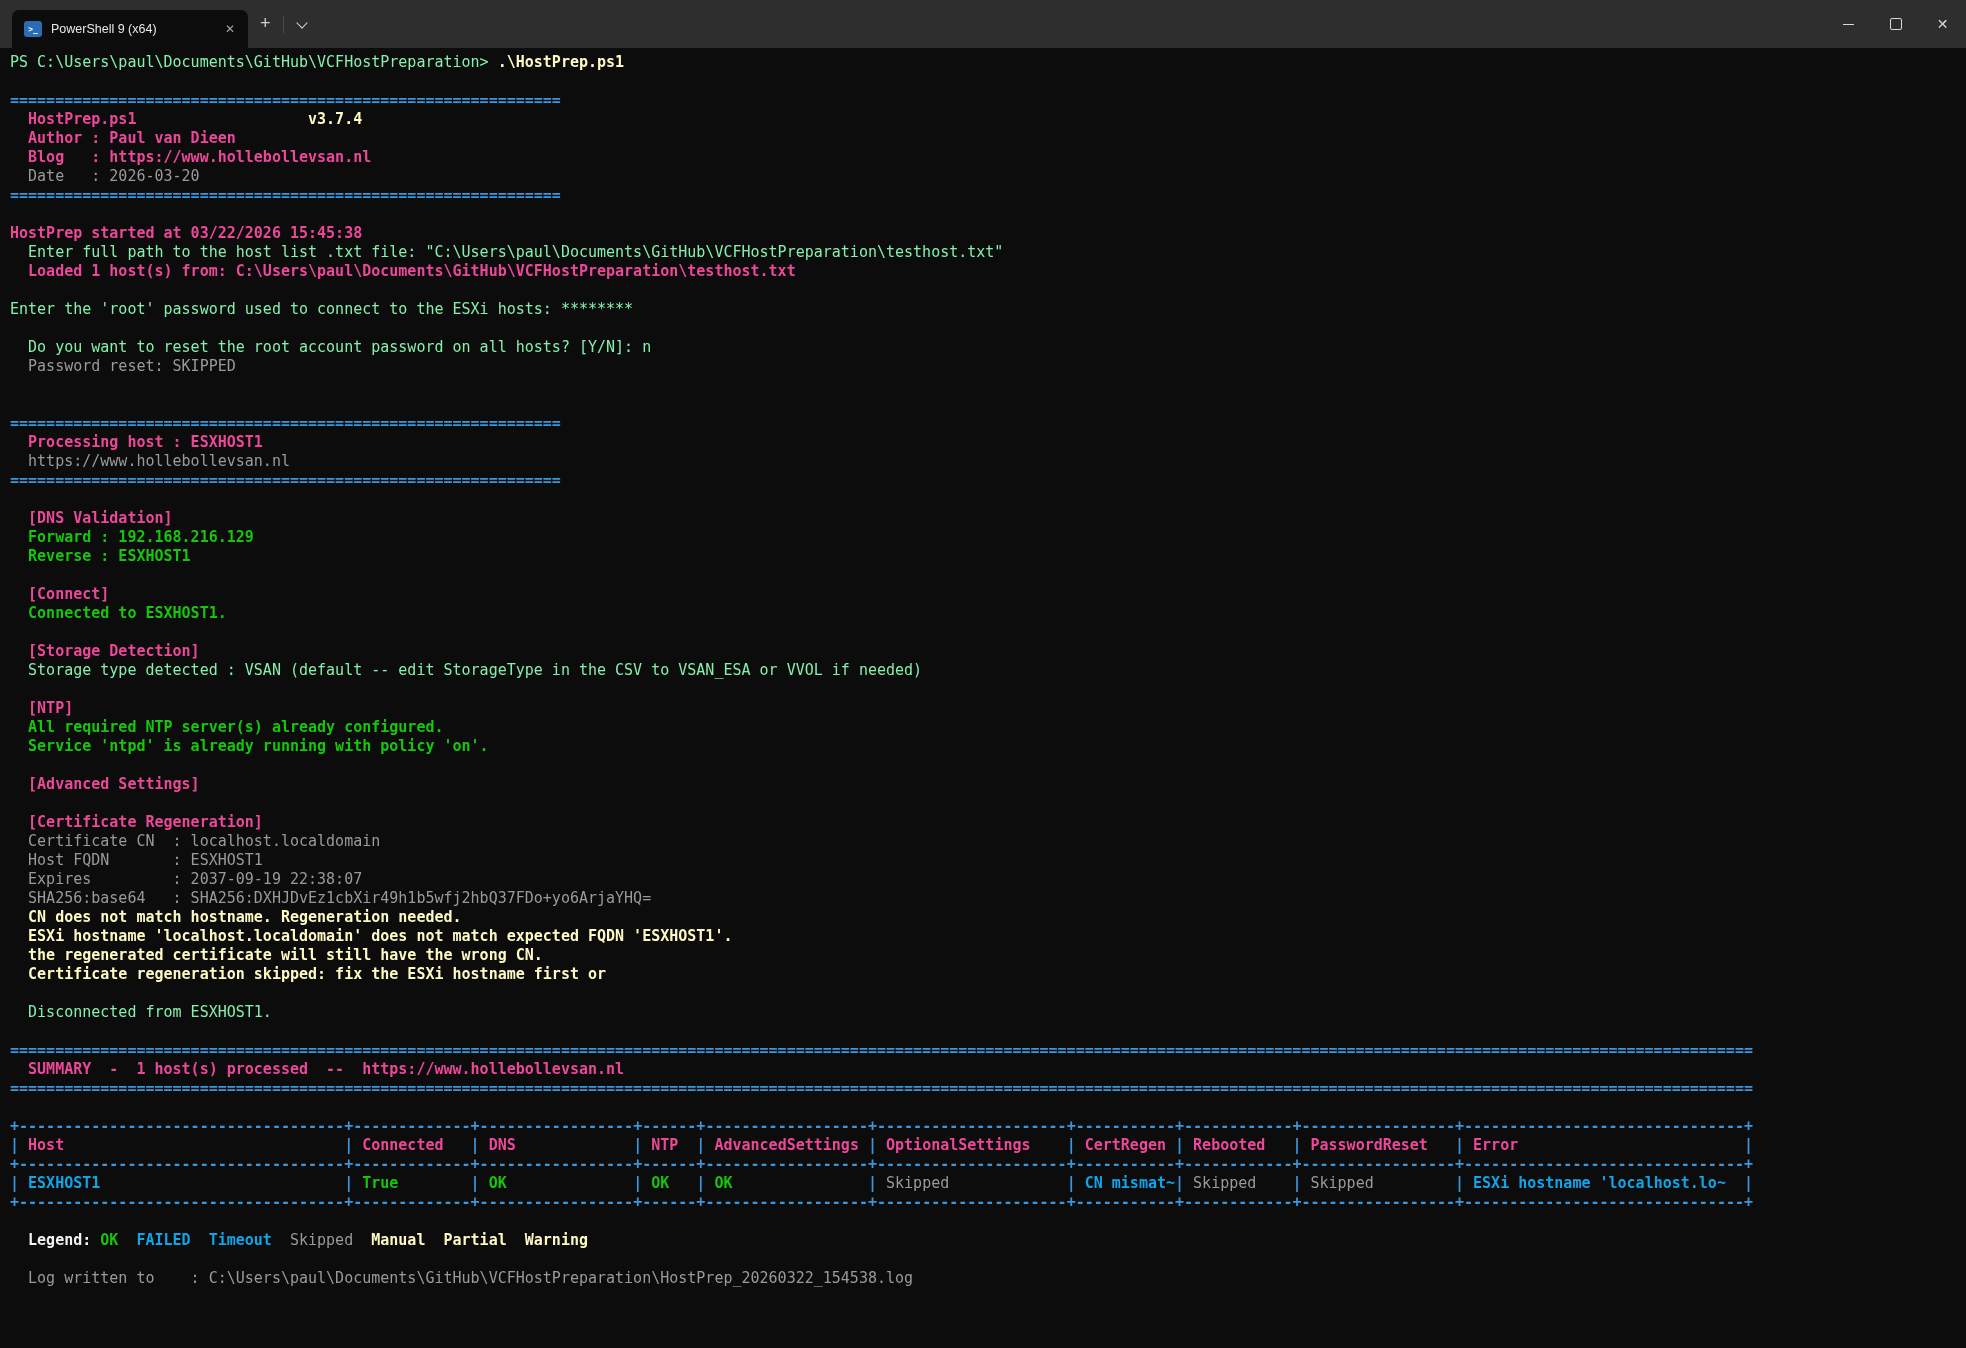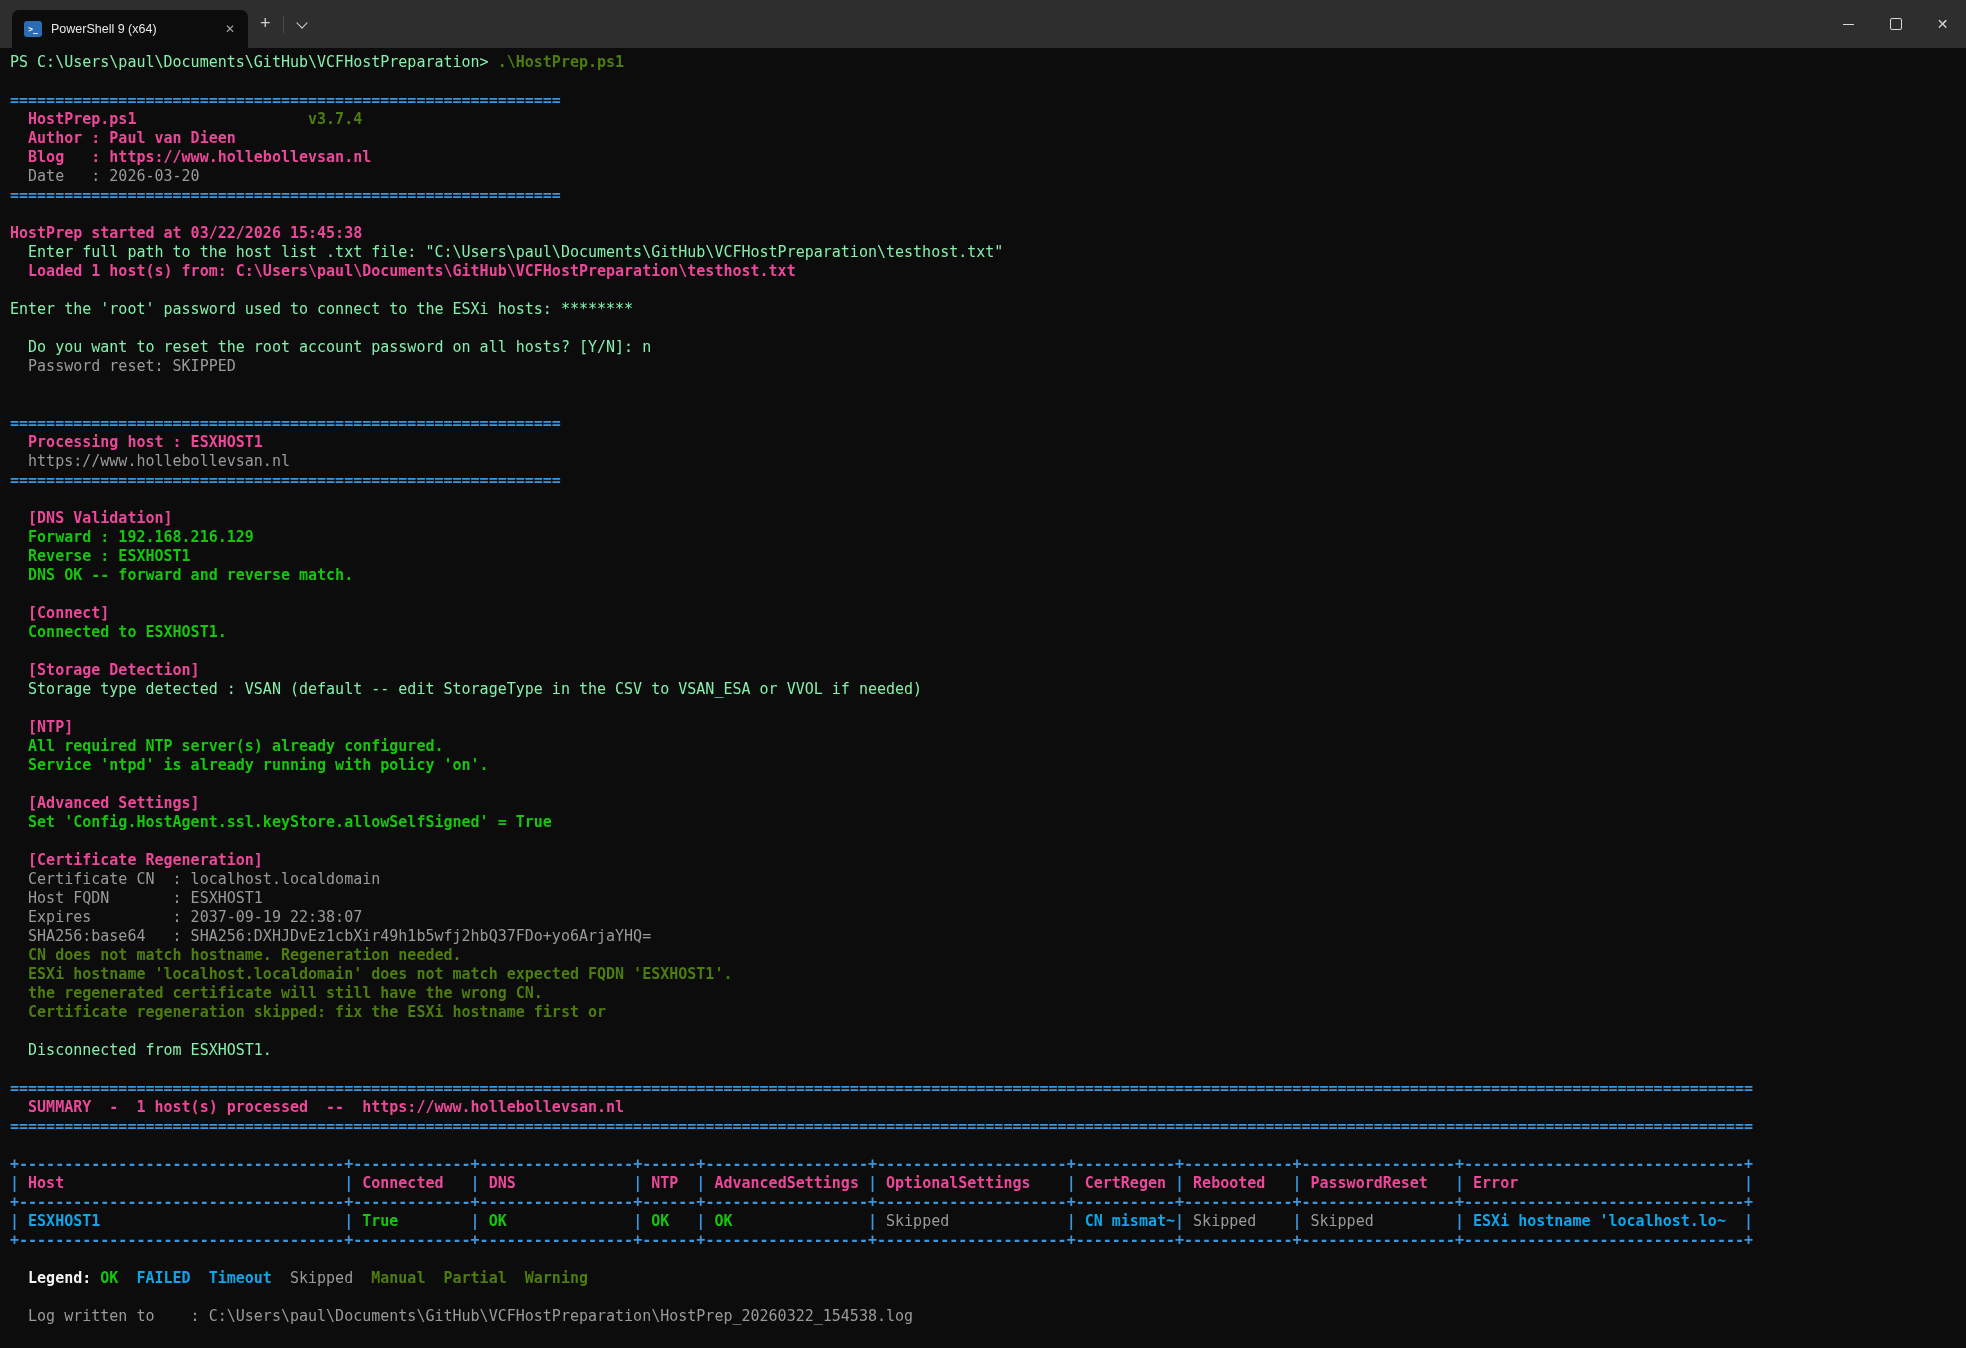--- a/index.html
+++ b/index.html
@@ -29,21 +29,21 @@
   .bold{font-weight:bold;}
 </style>
 <style>
 .c-fg{color:#86efac}
 .c-white{color:#F2F2F2}
 .c-gray{color:#9A9A9A}
 .c-cyan{color:#ec4899}
 .c-blue{color:#3A96DD}
 .c-green{color:#16C60C}
 .c-red{color:#0ea5e9}
-.c-yellow{color:#4d7c0f}
+.c-yellow{color:#fef9c3}
 </style></head>
 <body>
 
 <div class="window">
   <div class="titlebar">
     <div class="tab">
       <span class="ps-icon">
           <span>&gt;_</span>
         </span>
       <span class="tab-title">PowerShell 9 (x64)</span>
@@ -87,34 +87,32 @@
       <div class="t-line"></div>
       <div class="t-line"></div>
       <div class="t-line"><span class="c-blue bold">=============================================================</span></div>
       <div class="t-line"><span class="c-cyan bold">  Processing host : ESXHOST1</span></div>
       <div class="t-line"><span class="c-gray">  https://www.hollebollevsan.nl</span></div>
       <div class="t-line"><span class="c-blue bold">=============================================================</span></div>
       <div class="t-line"></div>
       <div class="t-line"><span class="c-cyan bold">  [DNS Validation]</span></div>
       <div class="t-line"><span class="c-green bold">  Forward : 192.168.216.129</span></div>
       <div class="t-line"><span class="c-green bold">  Reverse : ESXHOST1</span></div>
-      <div class="t-line"><span class="c-green bold">  DNS OK -- forward and reverse match.</span></div>
       <div class="t-line"></div>
       <div class="t-line"><span class="c-cyan bold">  [Connect]</span></div>
       <div class="t-line"><span class="c-green bold">  Connected to ESXHOST1.</span></div>
       <div class="t-line"></div>
       <div class="t-line"><span class="c-cyan bold">  [Storage Detection]</span></div>
       <div class="t-line"><span class="c-fg">  Storage type detected : VSAN (default -- edit StorageType in the CSV to VSAN_ESA or VVOL if needed)</span></div>
       <div class="t-line"></div>
       <div class="t-line"><span class="c-cyan bold">  [NTP]</span></div>
       <div class="t-line"><span class="c-green bold">  All required NTP server(s) already configured.</span></div>
       <div class="t-line"><span class="c-green bold">  Service 'ntpd' is already running with policy 'on'.</span></div>
       <div class="t-line"></div>
       <div class="t-line"><span class="c-cyan bold">  [Advanced Settings]</span></div>
-      <div class="t-line"><span class="c-green bold">  Set 'Config.HostAgent.ssl.keyStore.allowSelfSigned' = True</span></div>
       <div class="t-line"></div>
       <div class="t-line"><span class="c-cyan bold">  [Certificate Regeneration]</span></div>
       <div class="t-line"><span class="c-gray">  Certificate CN  : localhost.localdomain</span></div>
       <div class="t-line"><span class="c-gray">  Host FQDN       : ESXHOST1</span></div>
       <div class="t-line"><span class="c-gray">  Expires         : 2037-09-19 22:38:07</span></div>
       <div class="t-line"><span class="c-gray">  SHA256:base64   : SHA256:DXHJDvEz1cbXir49h1b5wfj2hbQ37FDo+yo6ArjaYHQ=</span></div>
       <div class="t-line"><span class="c-yellow bold">  CN does not match hostname. Regeneration needed.</span></div>
       <div class="t-line"><span class="c-yellow bold">  ESXi hostname 'localhost.localdomain' does not match expected FQDN 'ESXHOST1'.</span></div>
       <div class="t-line"><span class="c-yellow bold">  the regenerated certificate will still have the wrong CN.</span></div>
       <div class="t-line"><span class="c-yellow bold">  Certificate regeneration skipped: fix the ESXi hostname first or</span></div>

